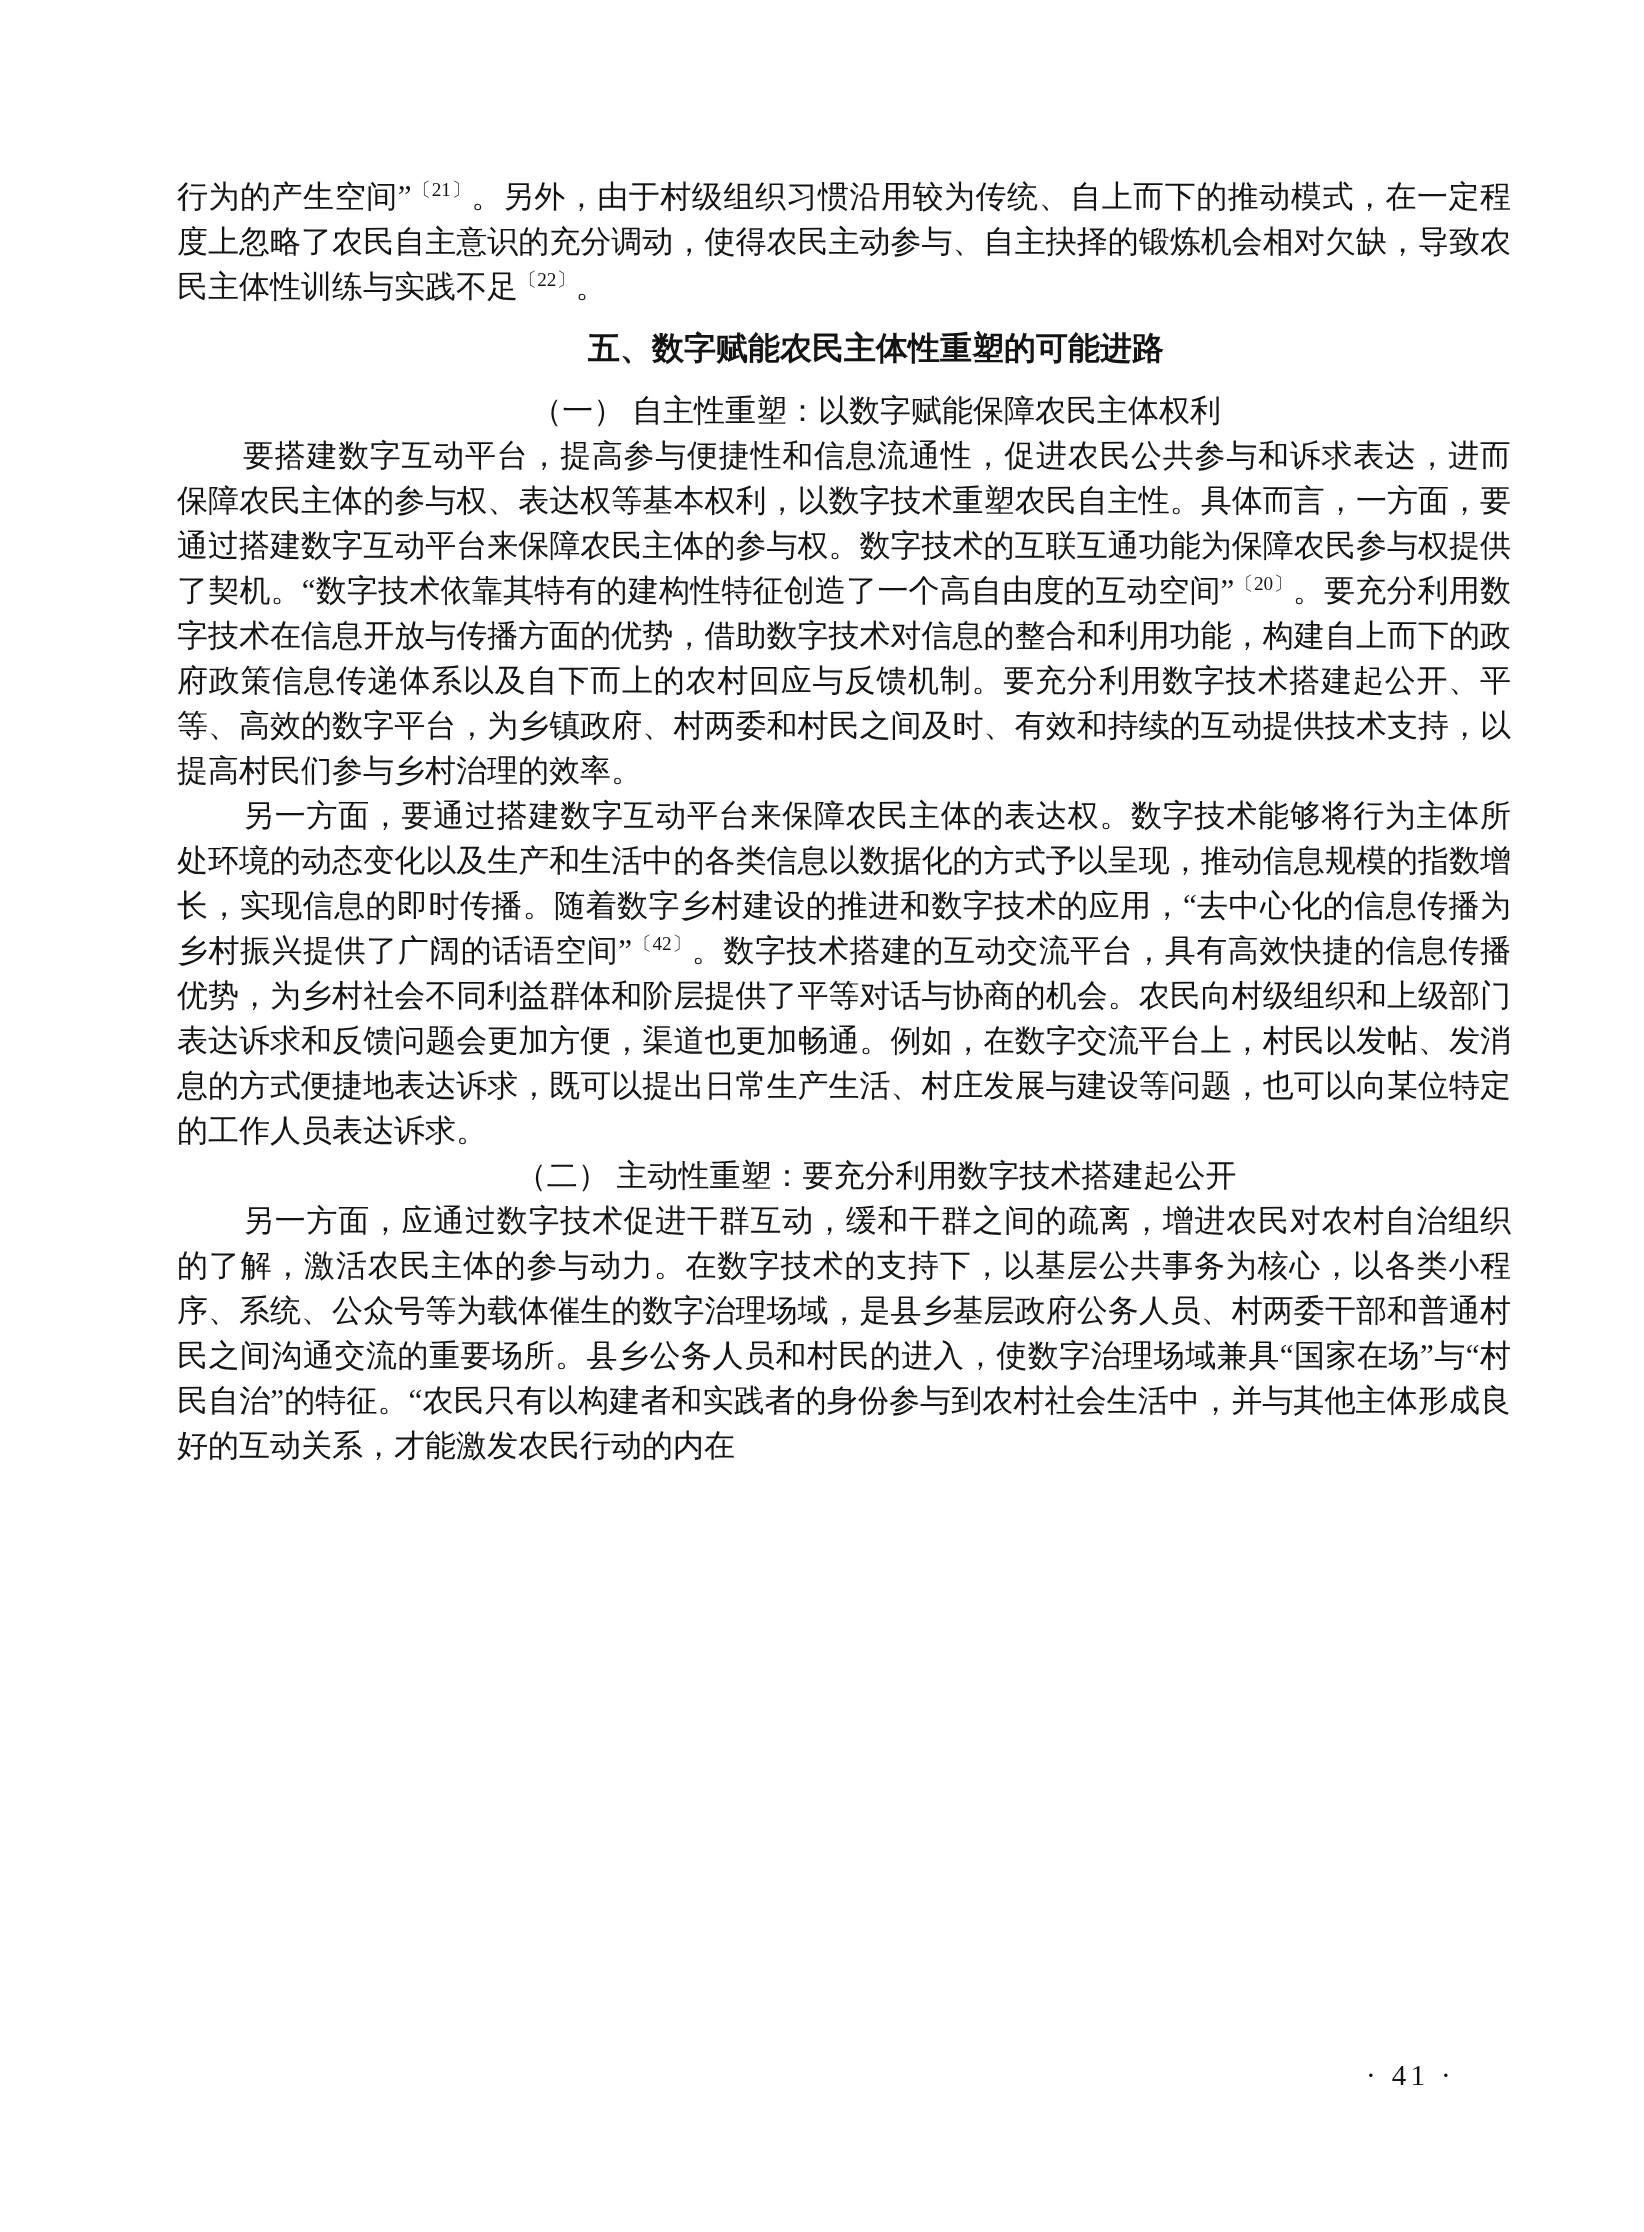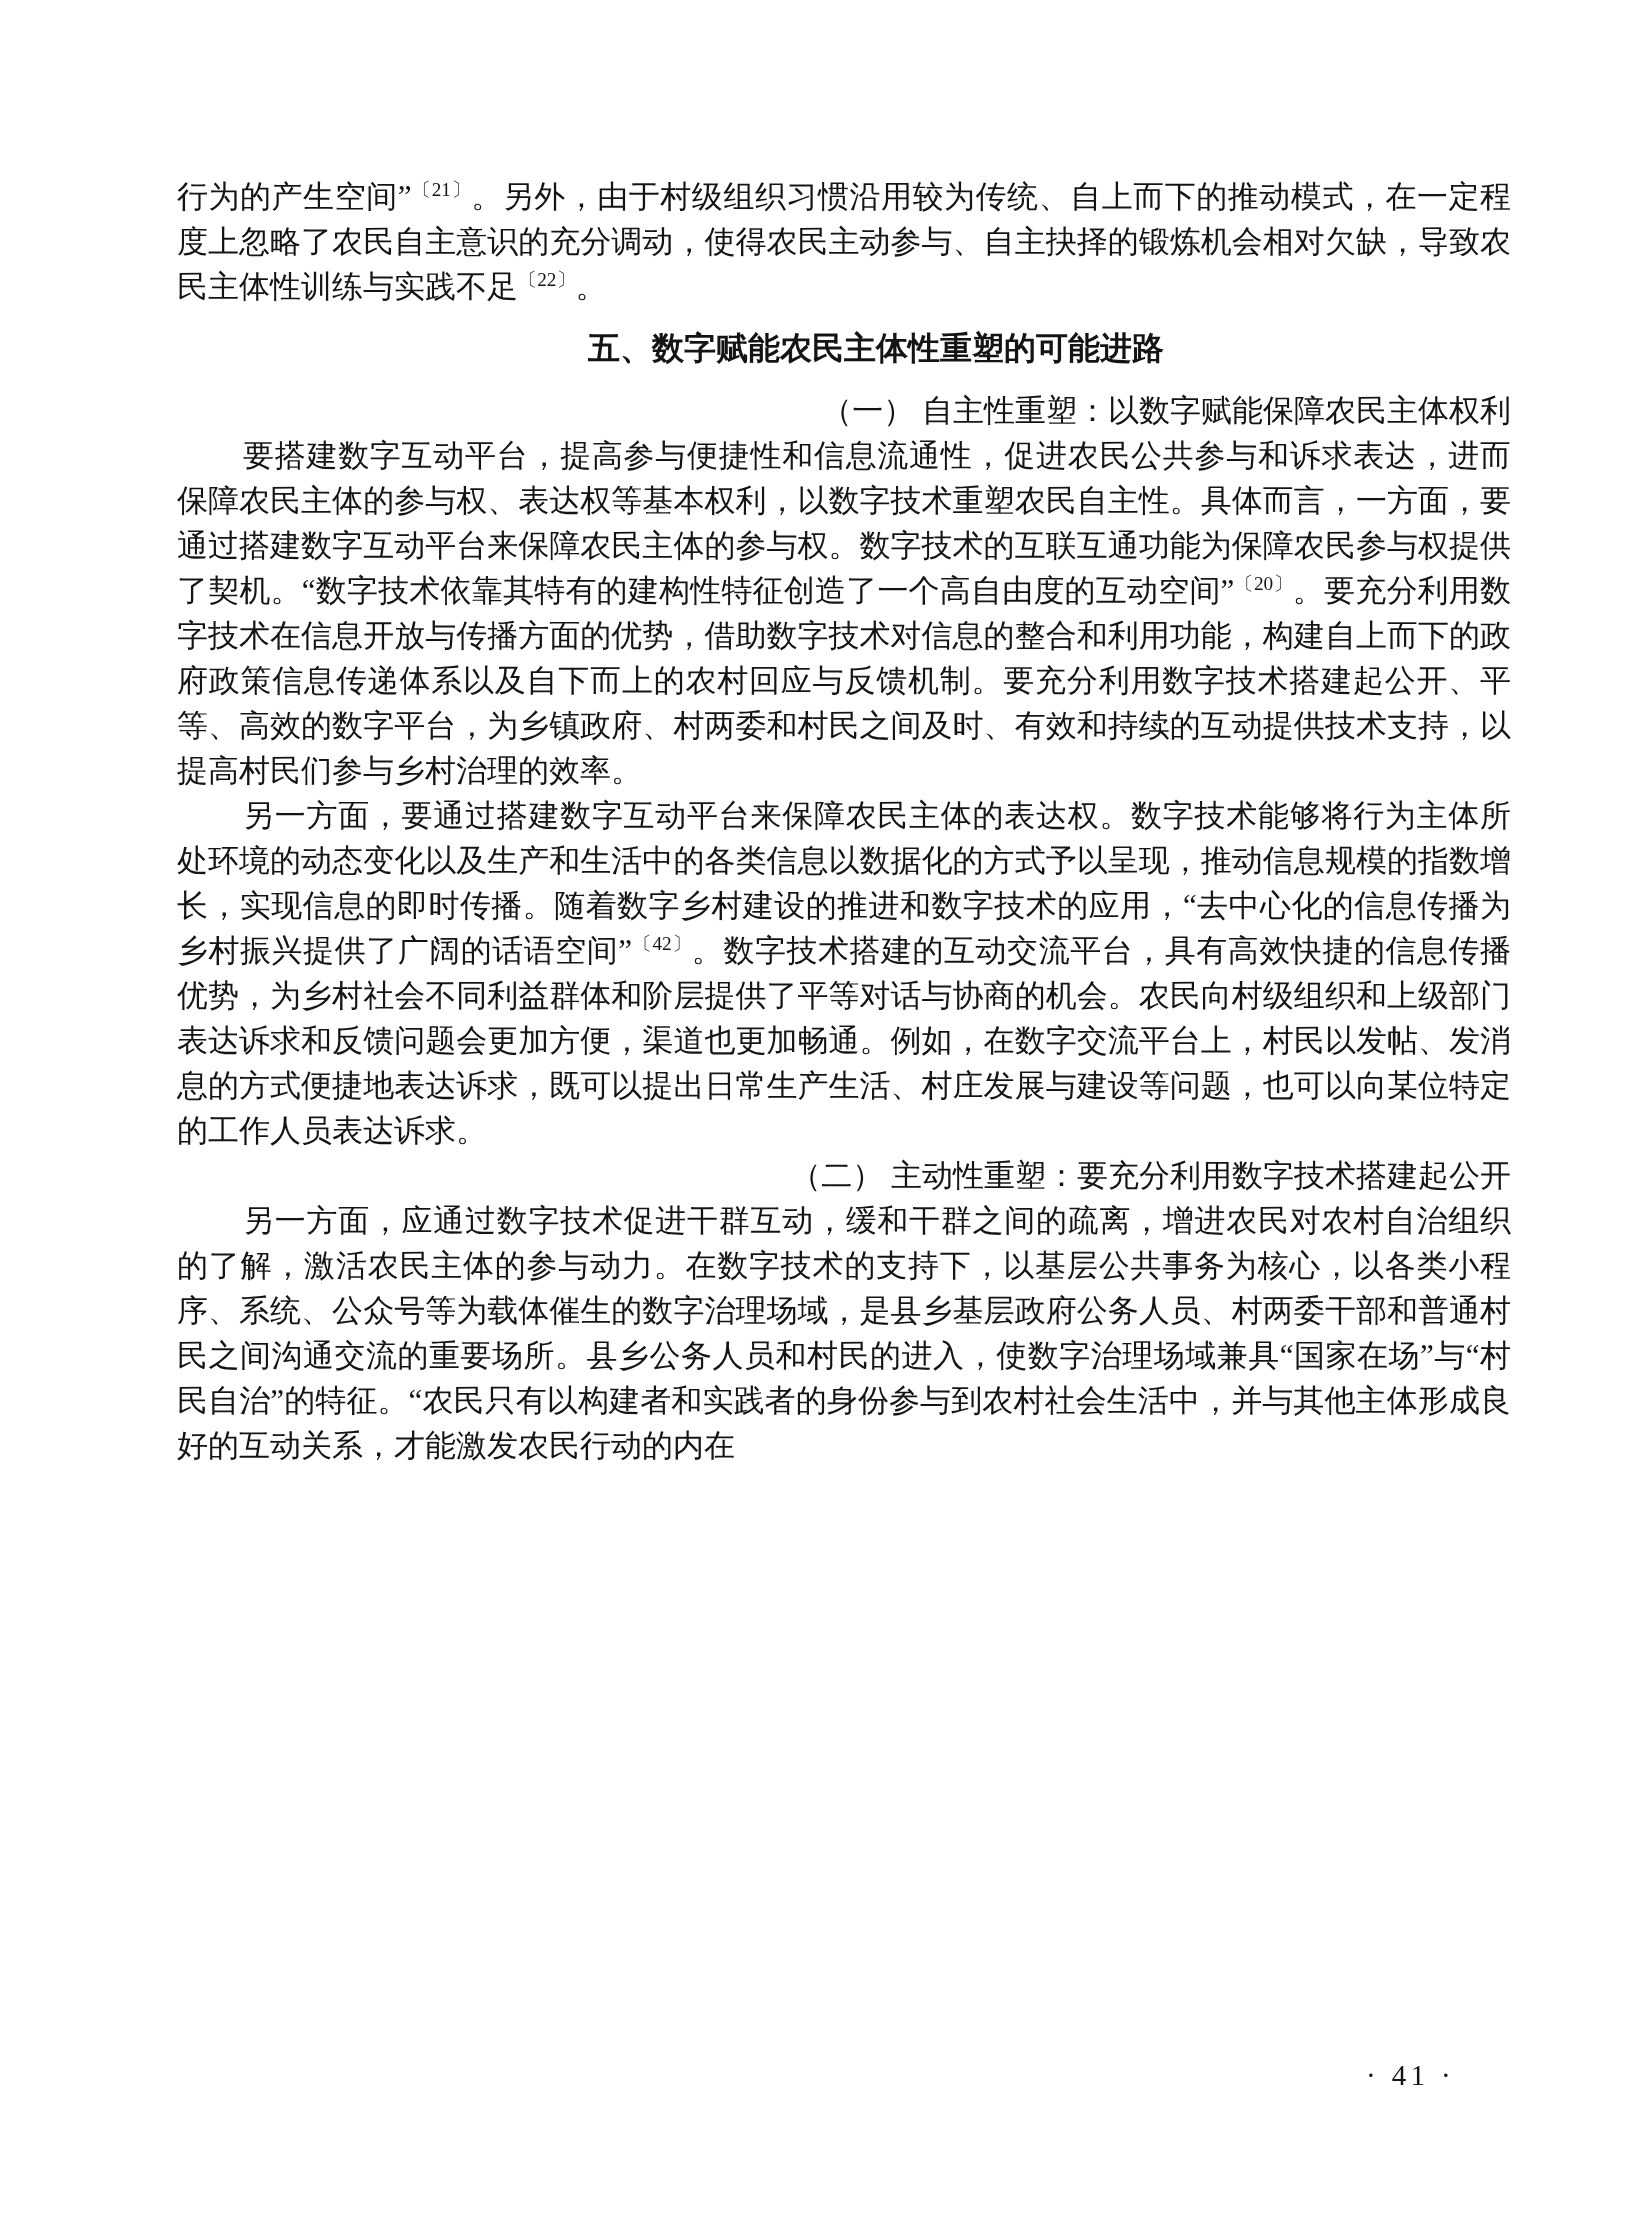--- a/index.html
+++ b/index.html
@@ -45,21 +45,21 @@
     line-height: 45px;
     text-indent: 64px;
     text-align: center;
   }
   .subsection-heading {
     margin: 0;
     font-weight: 400;
     font-size: 31px;
     line-height: 45px;
     text-indent: 64px;
-    text-align: right;
+    text-align: center;
   }
   sup.ref {
     font-size: 0.62em;
     vertical-align: super;
     line-height: 0;
   }
   .page-number {
     position: absolute;
     top: 2058px;
     right: 190px;

